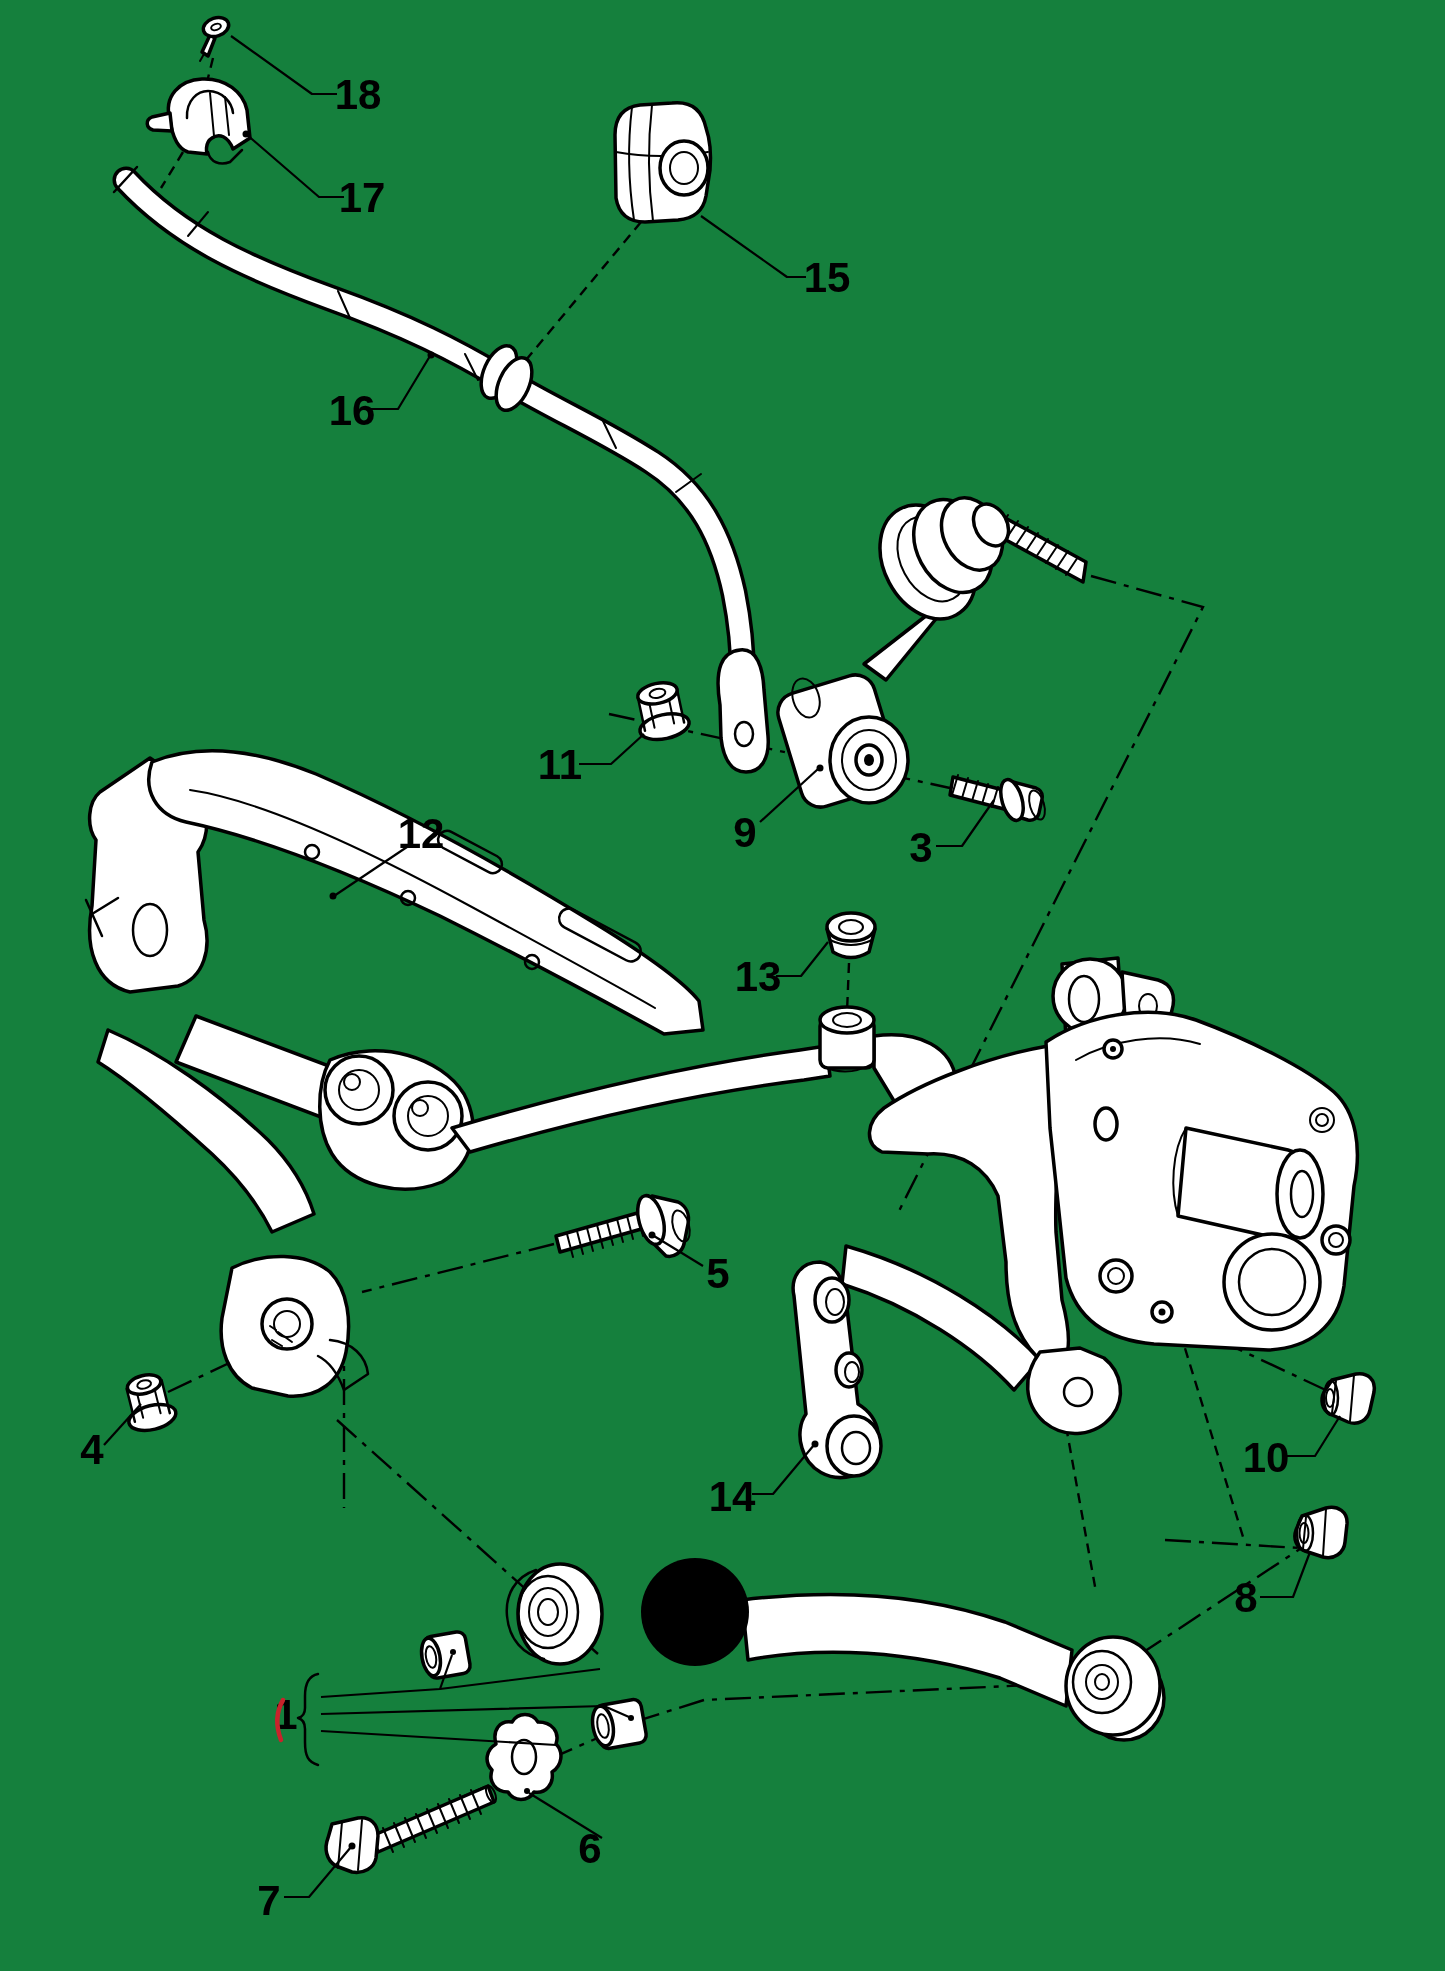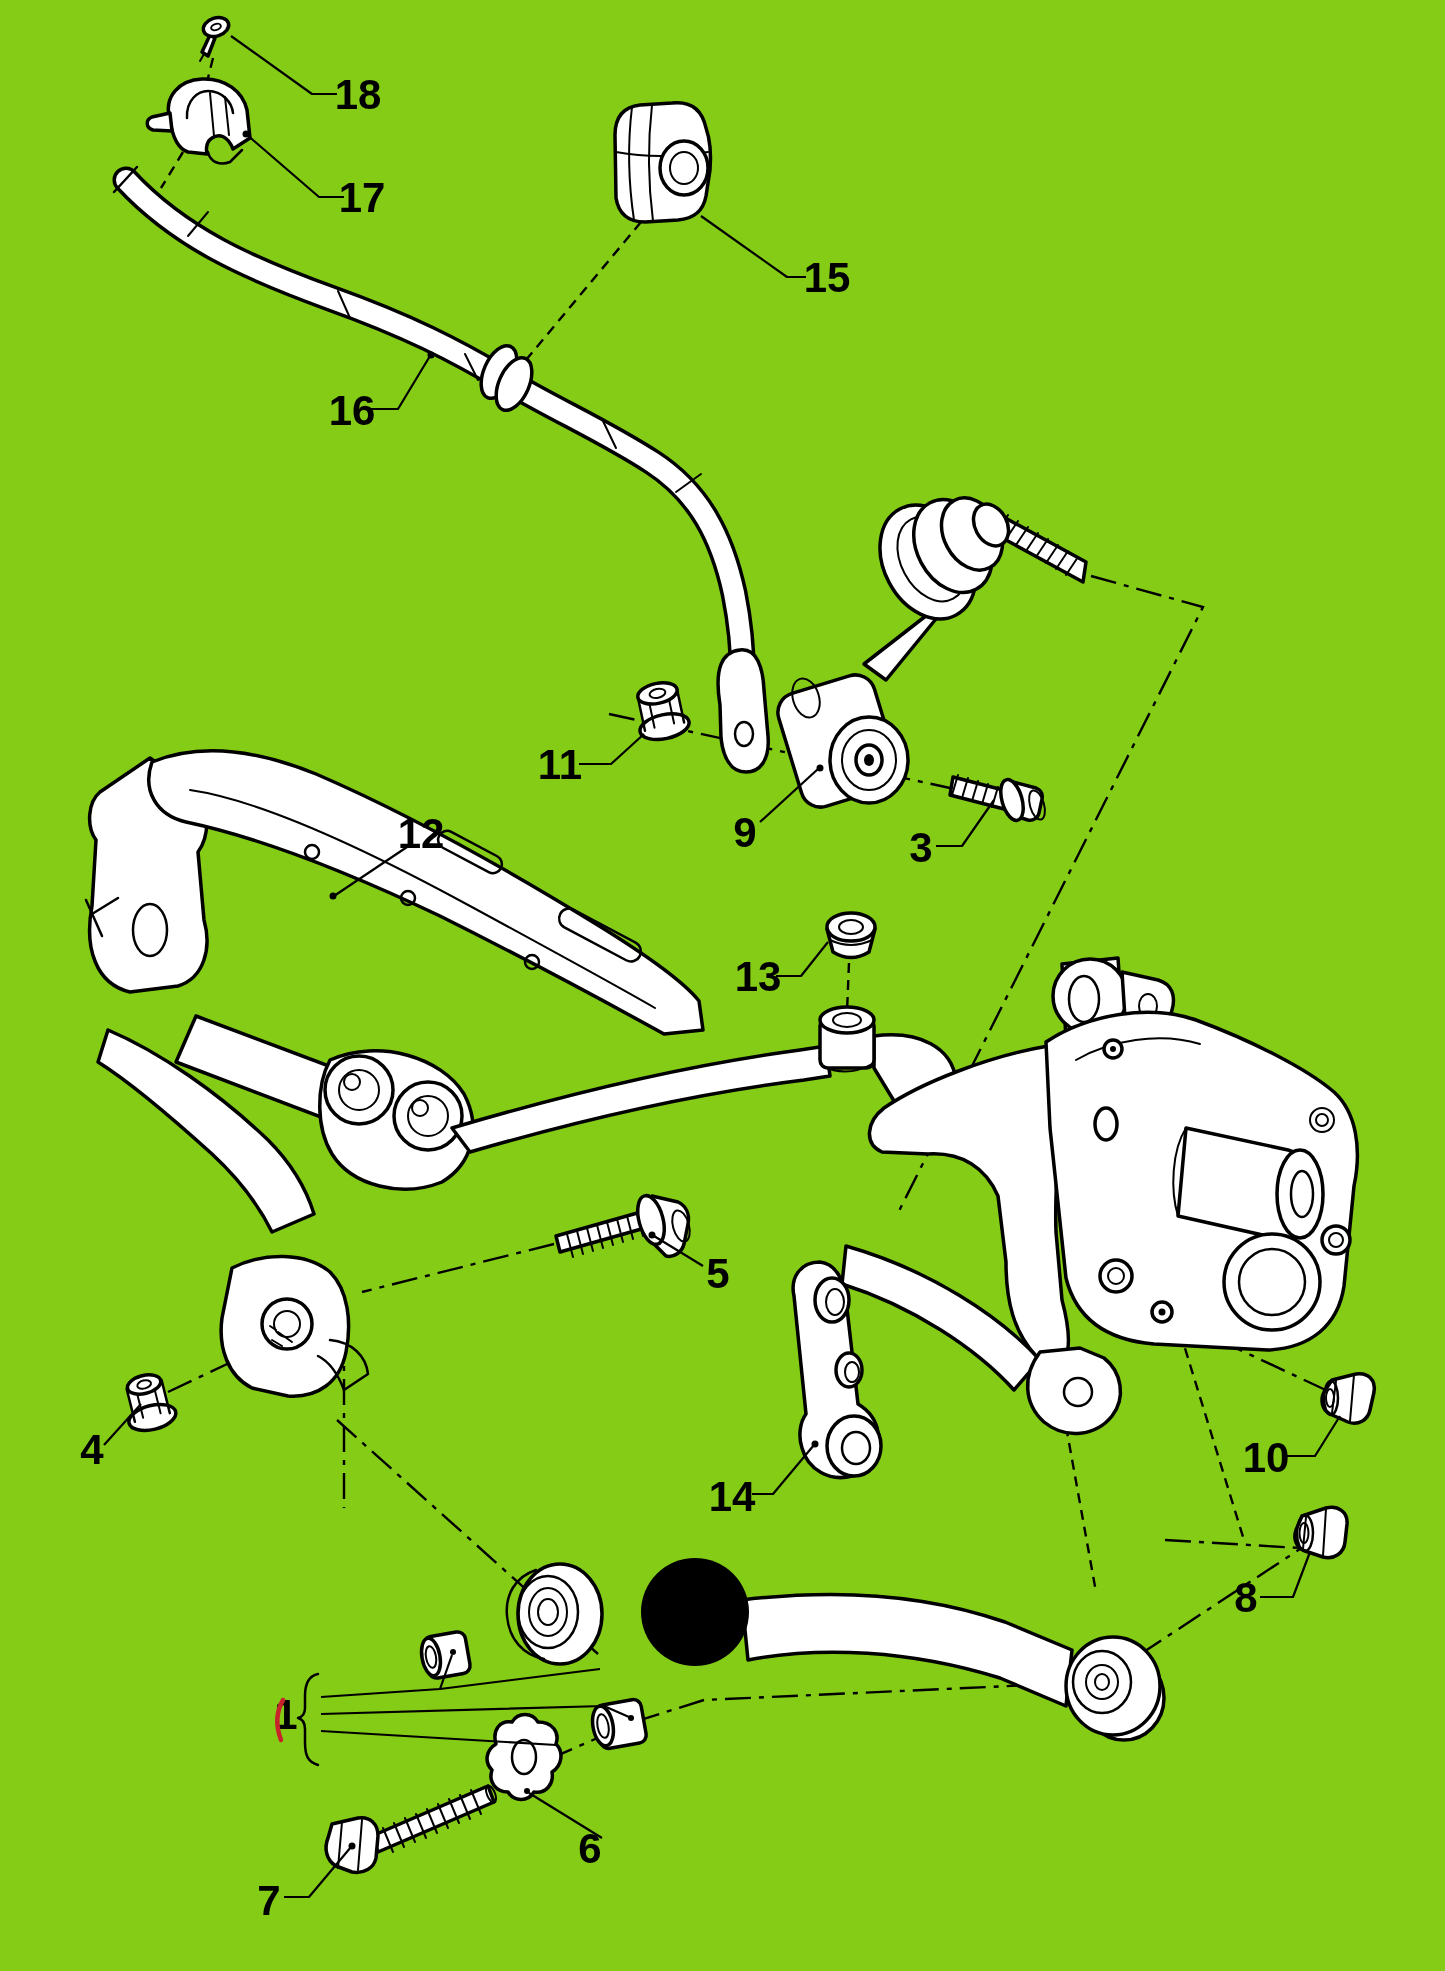--- a/index.html
+++ b/index.html
@@ -1,16 +1,16 @@
 <!DOCTYPE html>
 <html><head>
 <meta charset="utf-8">
 <style>
   html,body{margin:0;padding:0;background:#ffffff;}
-  .page{position:relative;width:1445px;height:1971px;background:#84cc16;overflow:hidden;
+  .page{position:relative;width:1445px;height:1971px;background:#15803d;overflow:hidden;
         font-family:"Liberation Sans",sans-serif;}
   svg{position:absolute;left:0;top:0;}
   .callout{font-family:"Liberation Sans",sans-serif;font-weight:bold;font-size:42px;fill:#000;}
   .ol{fill:#ffffff;stroke:#000000;stroke-width:3.5;stroke-linejoin:round;stroke-linecap:round;}
   .ln{fill:none;stroke:#000000;stroke-width:2.5;stroke-linejoin:round;stroke-linecap:round;}
   .thin{fill:none;stroke:#000000;stroke-width:2;stroke-linecap:round;}
   .leader{fill:none;stroke:#000000;stroke-width:2.2;stroke-linejoin:round;}
   .dash{fill:none;stroke:#000000;stroke-width:2.4;stroke-dasharray:10 7;}
   .dashdot{fill:none;stroke:#000000;stroke-width:2.4;stroke-dasharray:26 8 5 8;}
   .dot{fill:#000;}

